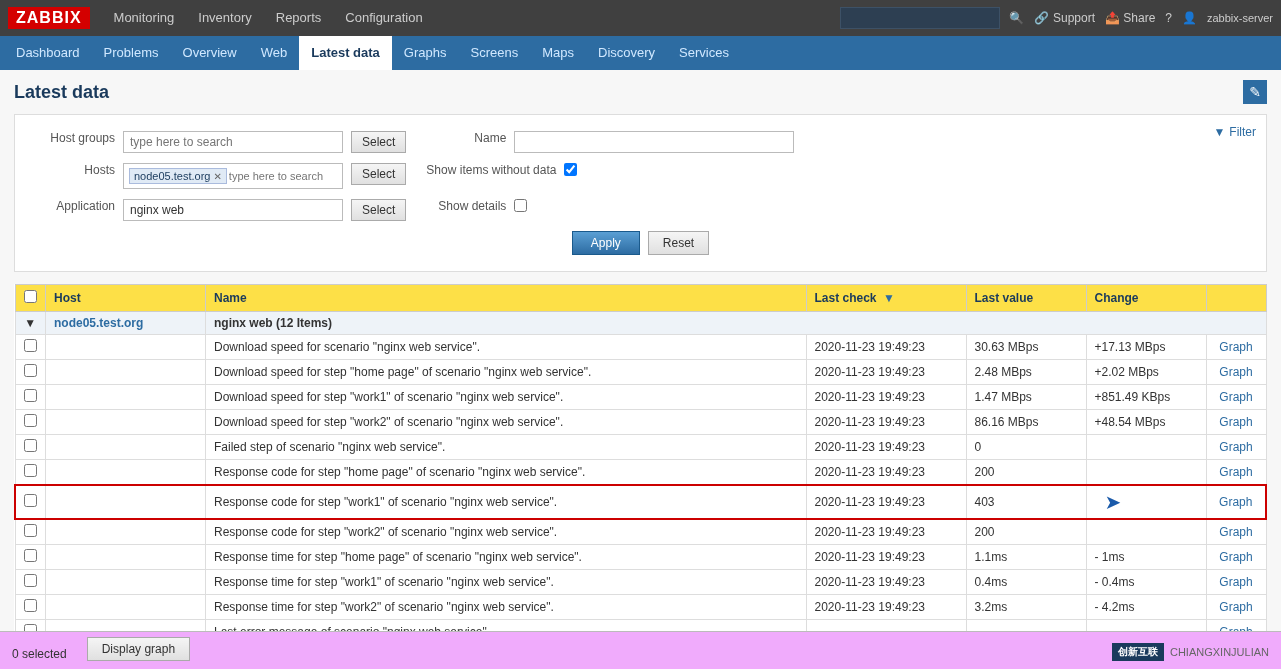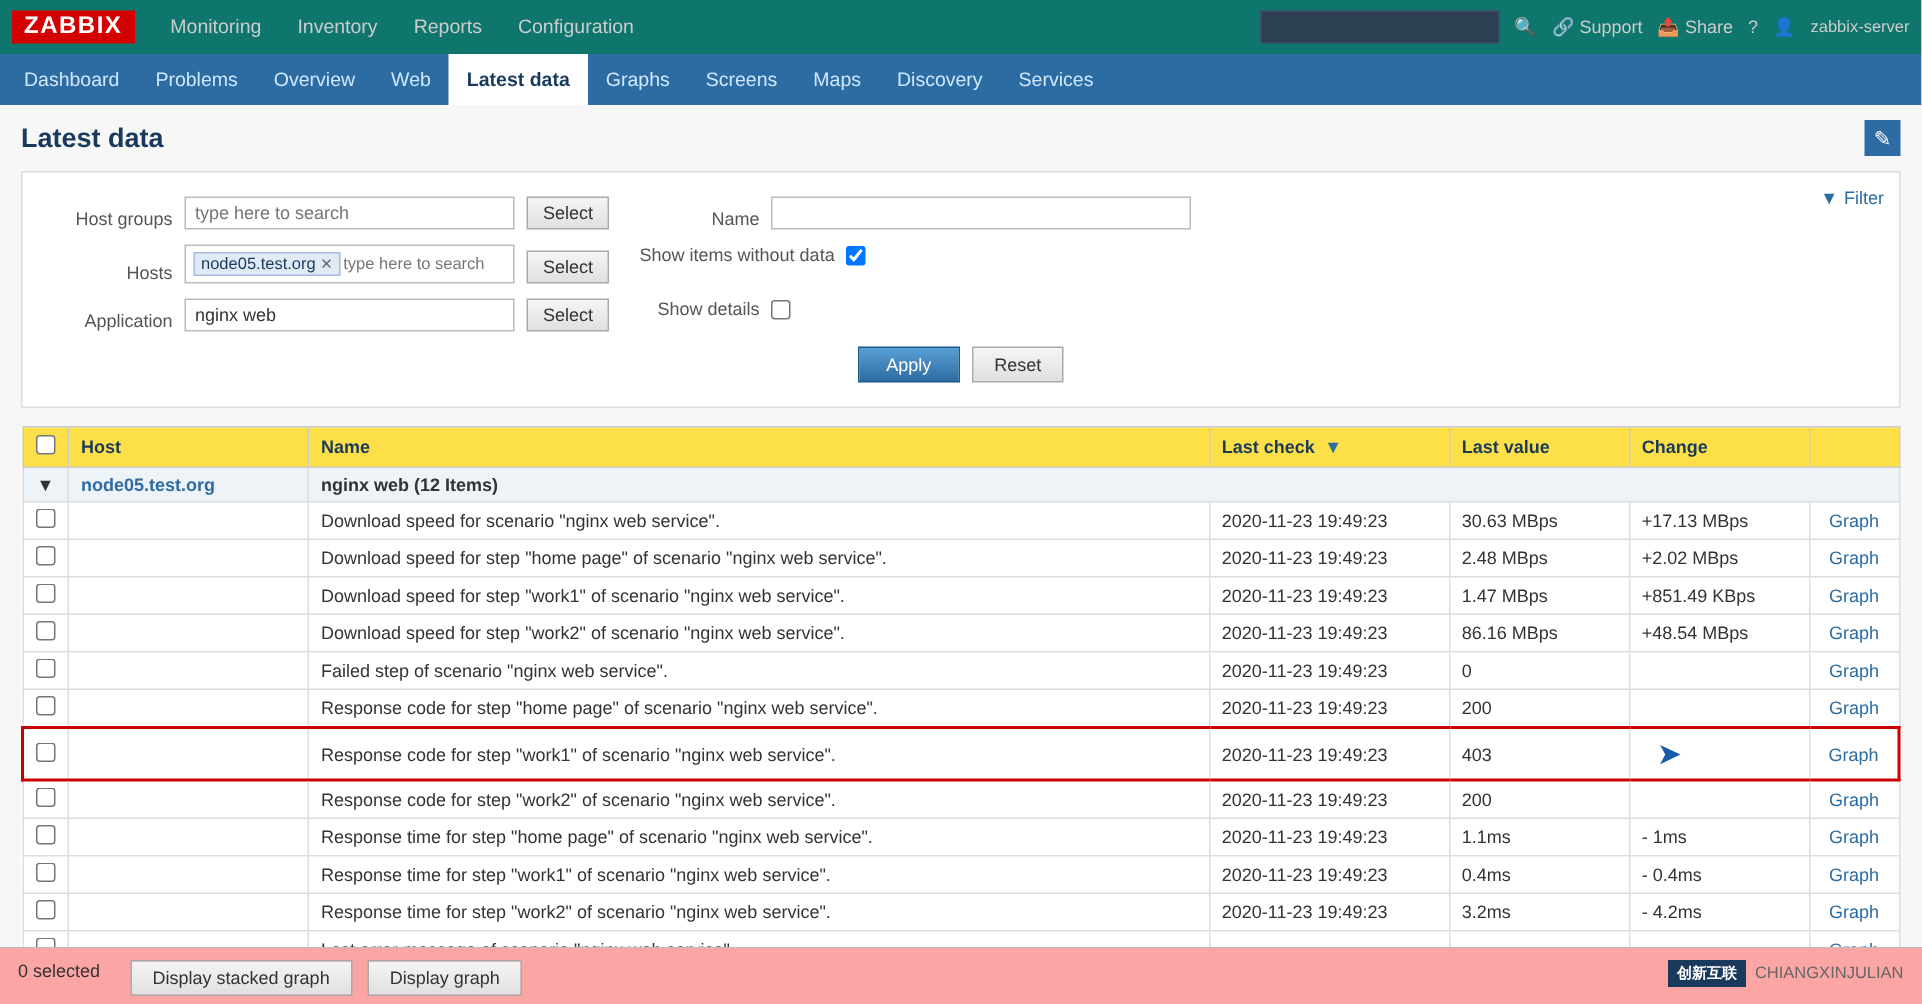--- a/index.html
+++ b/index.html
@@ -1,20 +1,20 @@
 <!DOCTYPE html>
 <html><head>
   <meta charset="utf-8">
   <style>
     * { margin: 0; padding: 0; box-sizing: border-box; }
     body { font-family: Arial, sans-serif; font-size: 12px; background: #f0f0f0; color: #333; }
 
     
     .top-nav {
-      background: #0f766e;
+      background: #404040;
       display: flex;
       align-items: center;
       height: 36px;
       padding: 0 8px;
     }
     .logo {
       background: #d40000;
       color: #fff;
       font-weight: bold;
       font-size: 16px;
@@ -121,21 +121,21 @@
       gap: 4px;
     }
     .filter-row {
       display: flex;
       align-items: flex-start;
       margin-bottom: 10px;
       gap: 20px;
     }
     .filter-group {
       display: flex;
-      align-items: flex-end;
+      align-items: flex-start;
       gap: 8px;
     }
     .filter-label {
       color: #555;
       font-size: 12px;
       min-width: 80px;
       text-align: right;
     }
     .filter-input {
       border: 1px solid #bbb;
@@ -270,25 +270,25 @@
     
     .arrow-annotation {
       display: inline-block;
       color: #1a5aaa;
       font-size: 18px;
       margin-left: 10px;
     }
 
     
     .bottom-bar {
-      background: #fca5a5;
+      background: #f0abfc;
       border-top: 1px solid #bbb;
       padding: 8px 12px;
       display: flex;
-      align-items: flex-start;
+      align-items: flex-end;
       gap: 10px;
       position: fixed;
       bottom: 0;
       left: 0;
       right: 0;
       height: 38px;
     }
     .selected-count {
       font-size: 12px;
       color: #333;
@@ -543,19 +543,18 @@
           <td class="col-lastvalue"></td>
           <td class="col-change"></td>
           <td class="col-graph"><a class="graph-link" href="#">Graph</a></td>
         </tr>
       </tbody>
   </table>
 </div>
 
 <div class="bottom-bar">
   <span class="selected-count">0 selected</span>
-  <button class="btn-bottom">Display stacked graph</button>
   <button class="btn-bottom">Display graph</button>
   <div class="bottom-right-logo">
     <span class="logo-box">创新互联</span>
     <span>CHIANGXINJULIAN</span>
   </div>
 </div>
 
 </body></html>

